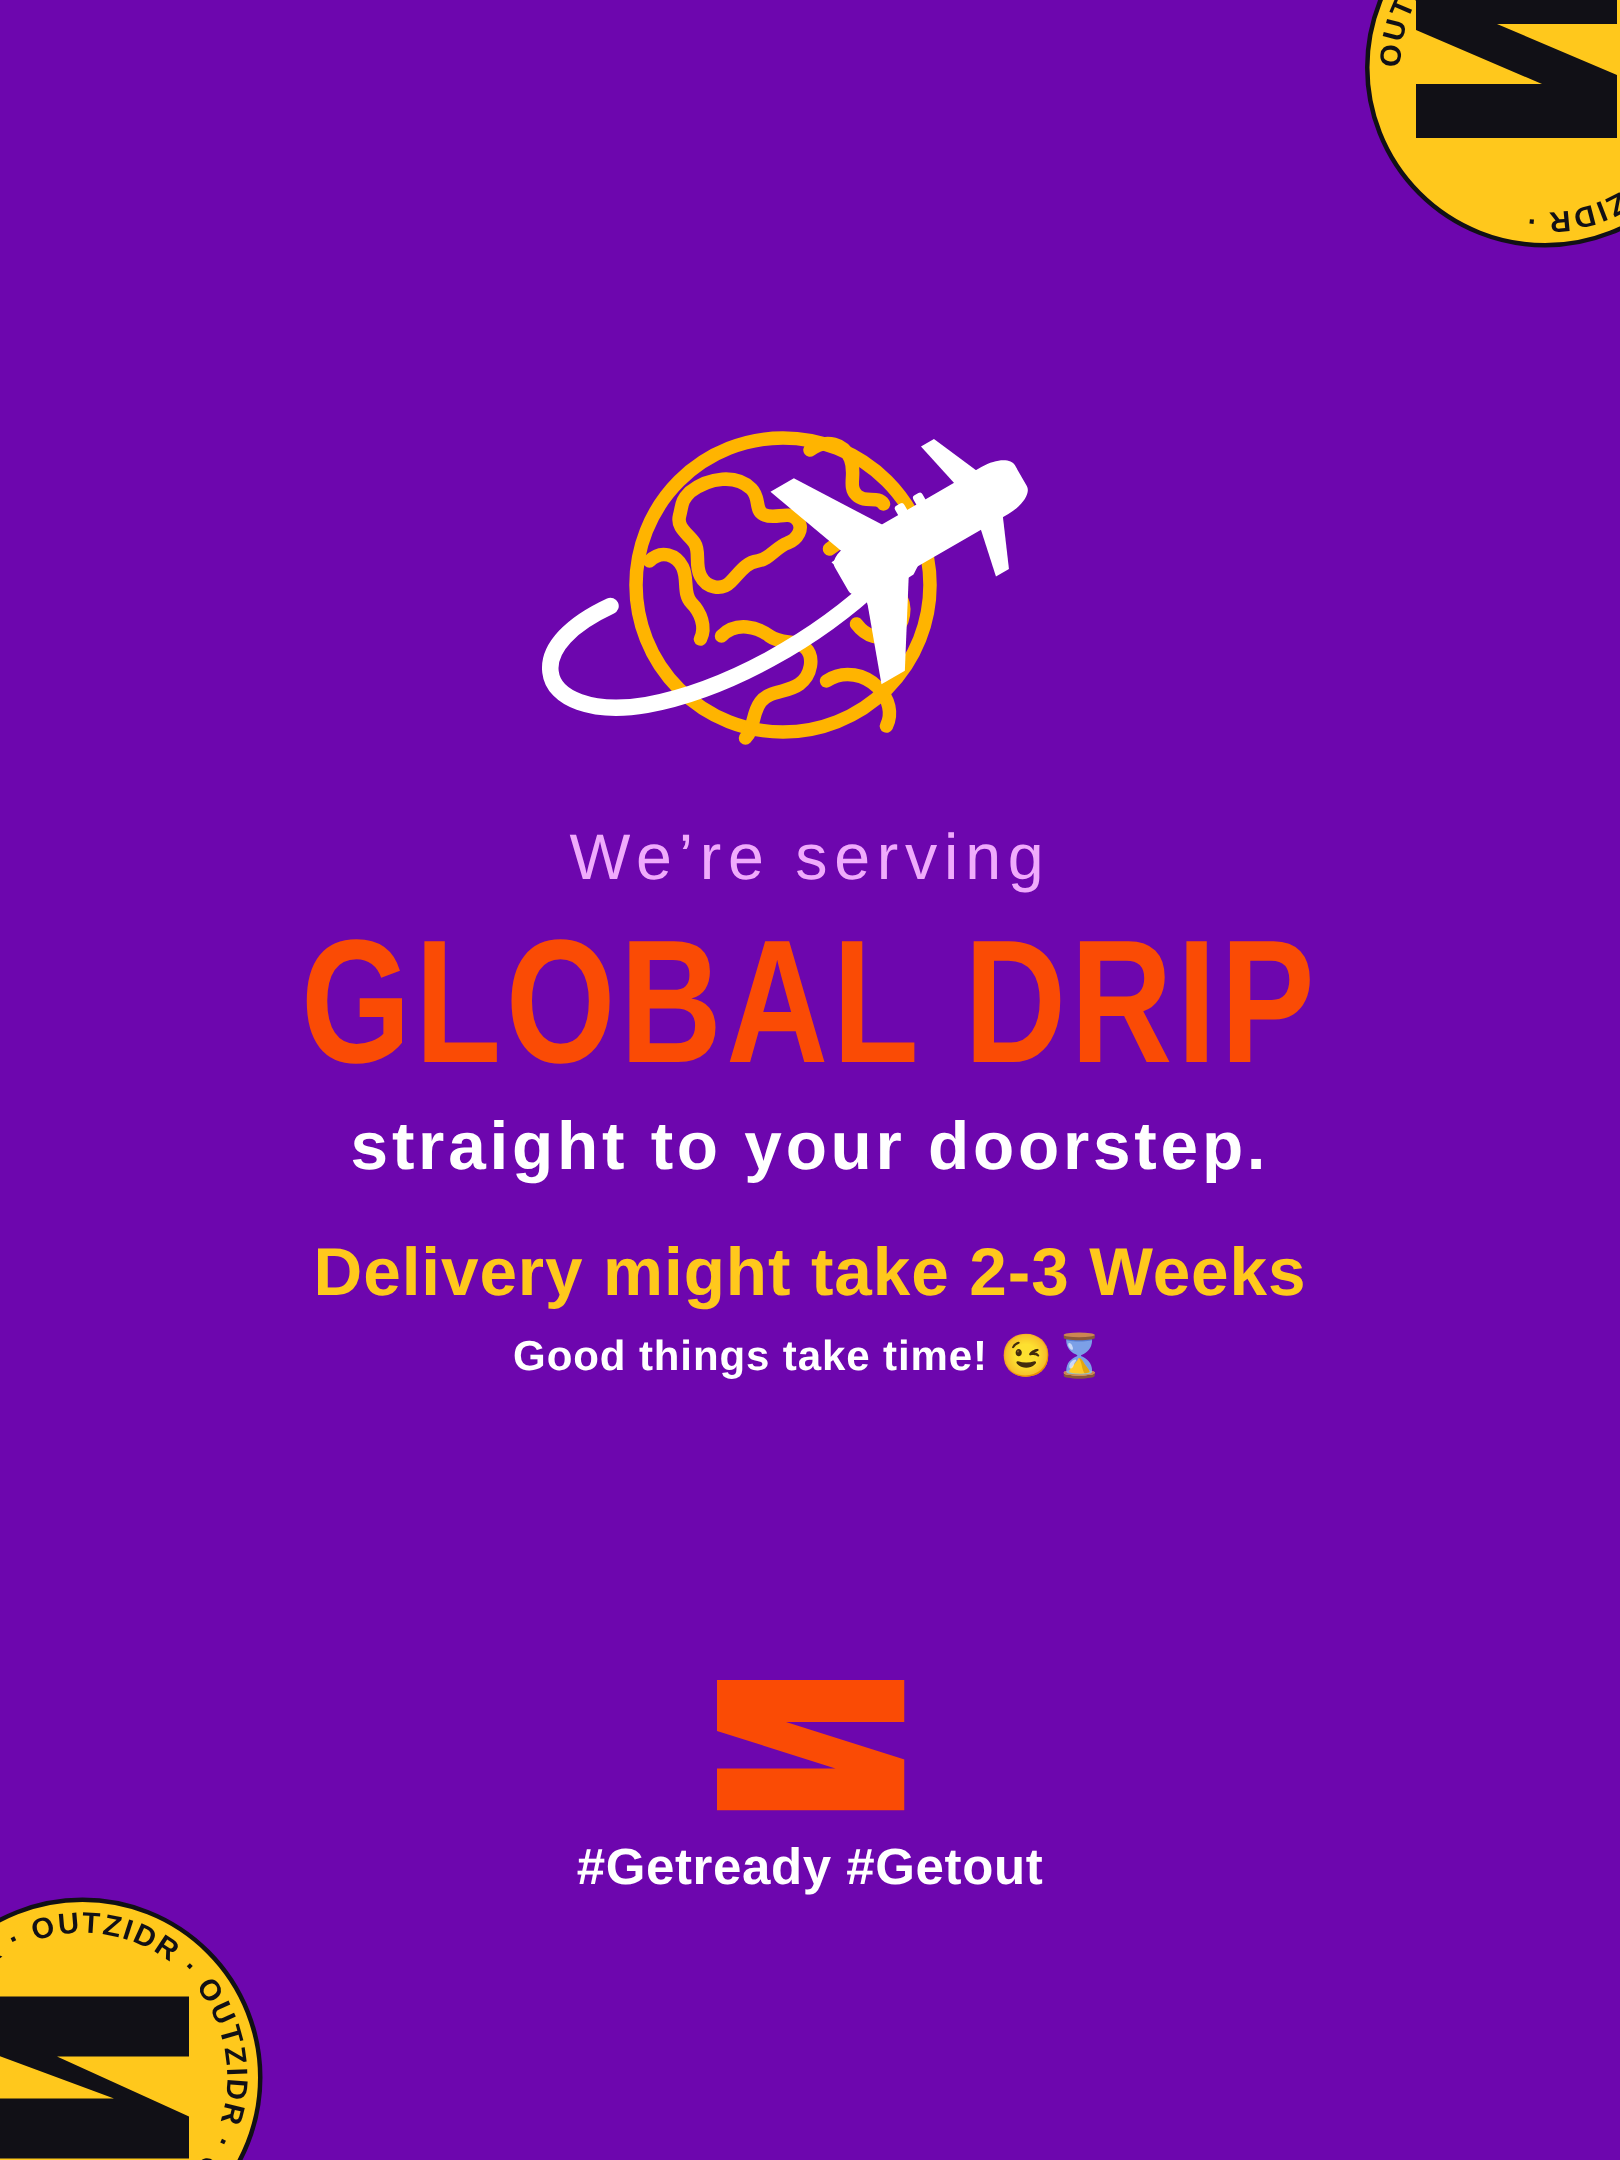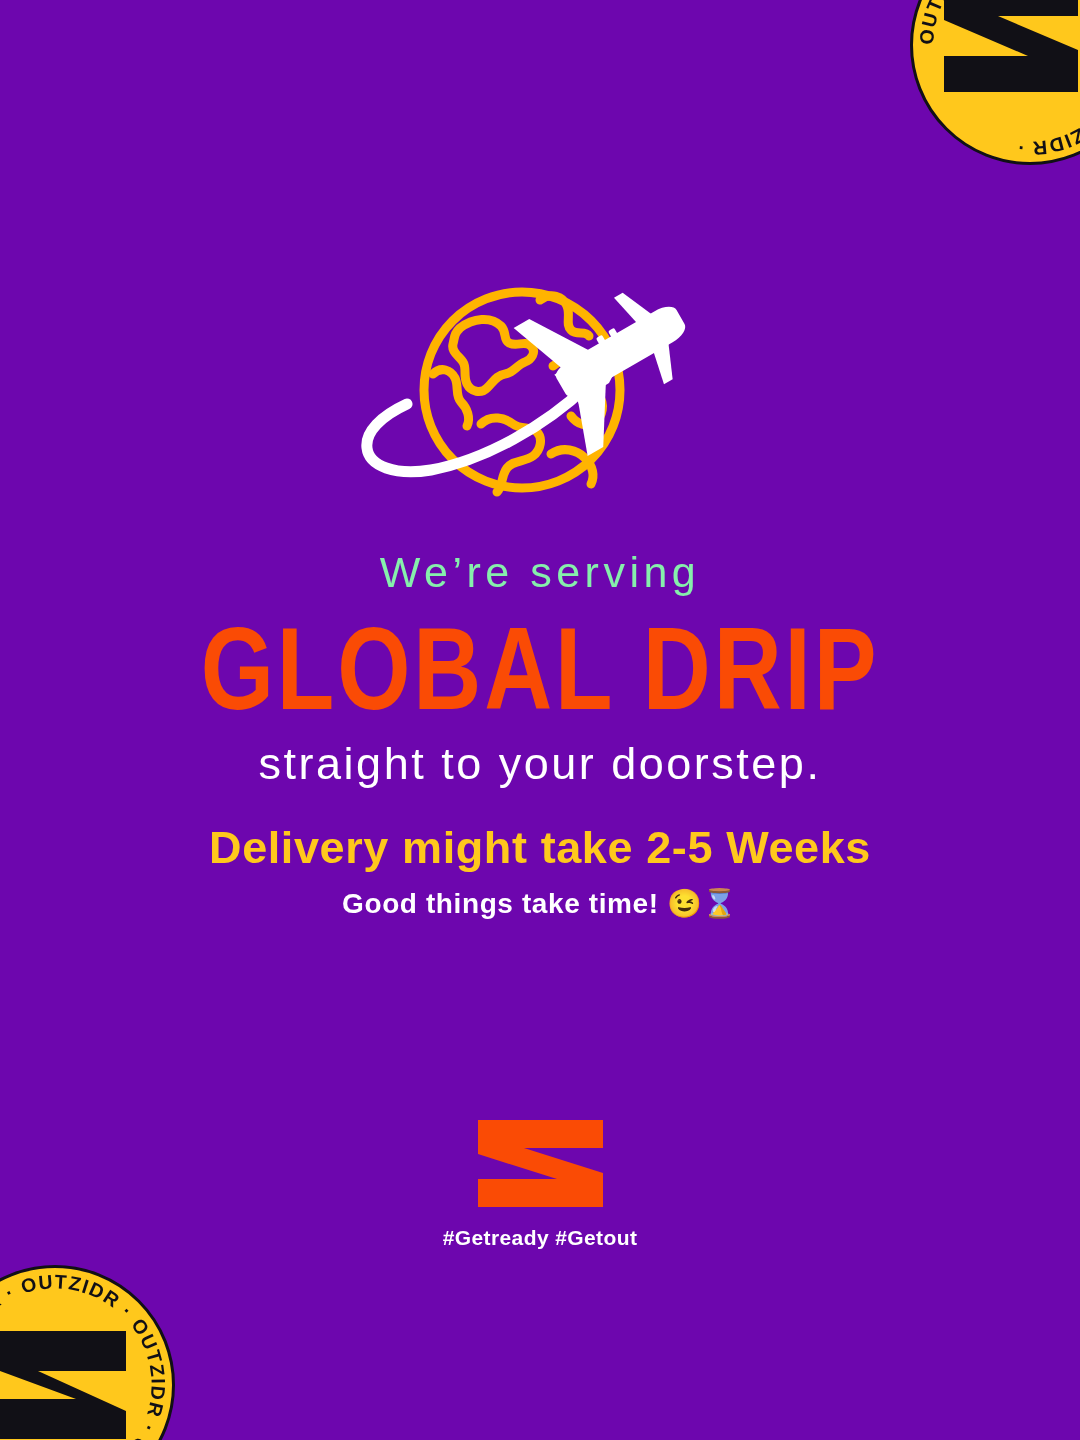--- a/index.html
+++ b/index.html
@@ -59,40 +59,40 @@
   .hero-icon svg { width:100%; height:100%; display:block; }
 
   
   .copy {
     position:absolute;
     left:0; right:0;
     top:548px;
     text-align:center;
   }
   .line-serving {
-    color:#86efac;
+    color:#f0abfc;
     font-size:43px;
     font-weight:300;
     letter-spacing:4.5px;
     line-height:1.12;
   }
   .line-global {
     color:#FA4B05;
     font-size:96px;
     font-weight:bold;
     letter-spacing:3px;
     line-height:1.05;
     margin-top:12px;
     transform:scaleY(1.22) scaleX(0.98);
     transform-origin:center top;
   }
   .line-doorstep {
     color:#ffffff;
     font-size:45px;
-    font-weight:400;
+    font-weight:700;
     letter-spacing:2.5px;
     line-height:1.1;
     margin-top:30px;
   }
 
   .delivery {
     position:absolute;
     left:0; right:0;
     top:822px;
     text-align:center;
@@ -115,21 +115,21 @@
   
   .footer {
     position:absolute;
     left:0; right:0;
     top:1120px;
     text-align:center;
   }
   .z-logo { width:125px; height:87px; margin:0 auto; display:block; }
   .hashtags {
     color:#ffffff;
-    font-size:21px;
+    font-size:34px;
     font-weight:bold;
     letter-spacing:0.4px;
     margin-top:19px;
   }
 </style>
 </head>
 <body>
 
 <div id="poster">
 
@@ -216,21 +216,21 @@
     </svg>
   </div>
 
   <div class="copy">
     <div class="line-serving">We’re serving</div>
     <div class="line-global">GLOBAL DRIP</div>
     <div class="line-doorstep">straight to your doorstep.</div>
   </div>
 
   <div class="delivery">
-    <div class="delivery-main">Delivery might take 2-5 Weeks</div>
+    <div class="delivery-main">Delivery might take 2-3 Weeks</div>
     <div class="delivery-sub">Good things take time! 😉⌛</div>
   </div>
 
   <div class="footer">
     <svg class="z-logo" viewBox="0 0 125 87" aria-hidden="true">
       <path d="M0,0 H125 V28 H46 L125,53 V87 H0 V59 H79 L0,34 Z" fill="#FA4B05"></path>
     </svg>
     <div class="hashtags">#Getready #Getout</div>
   </div>
 

